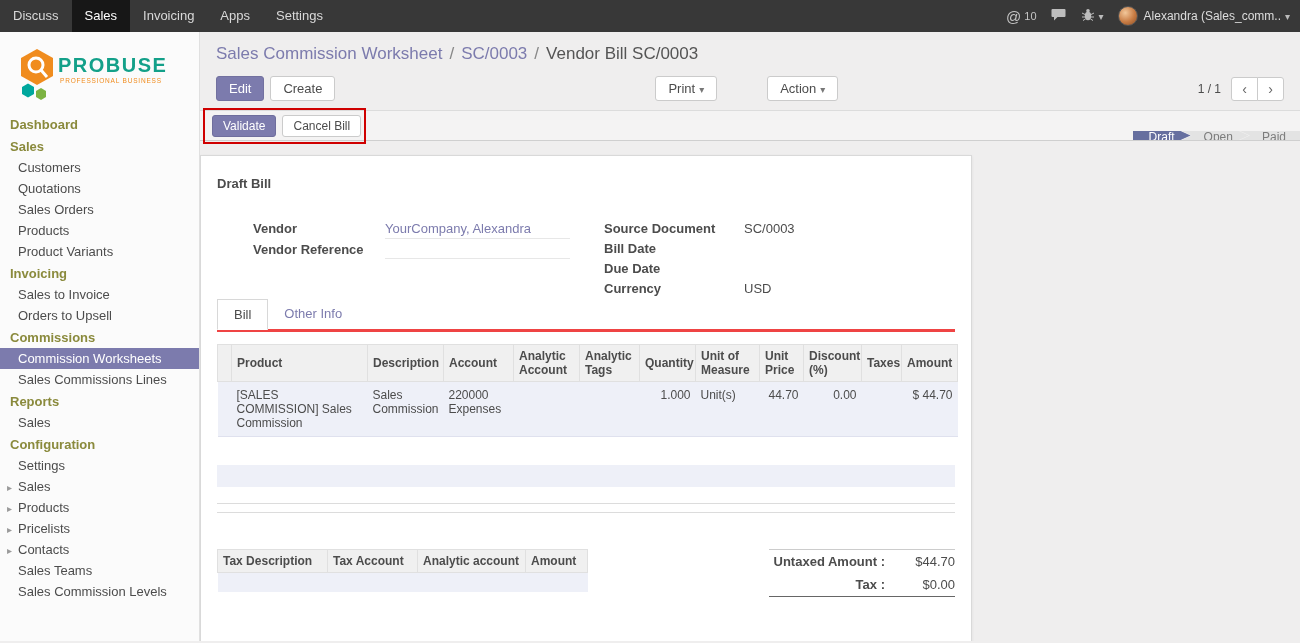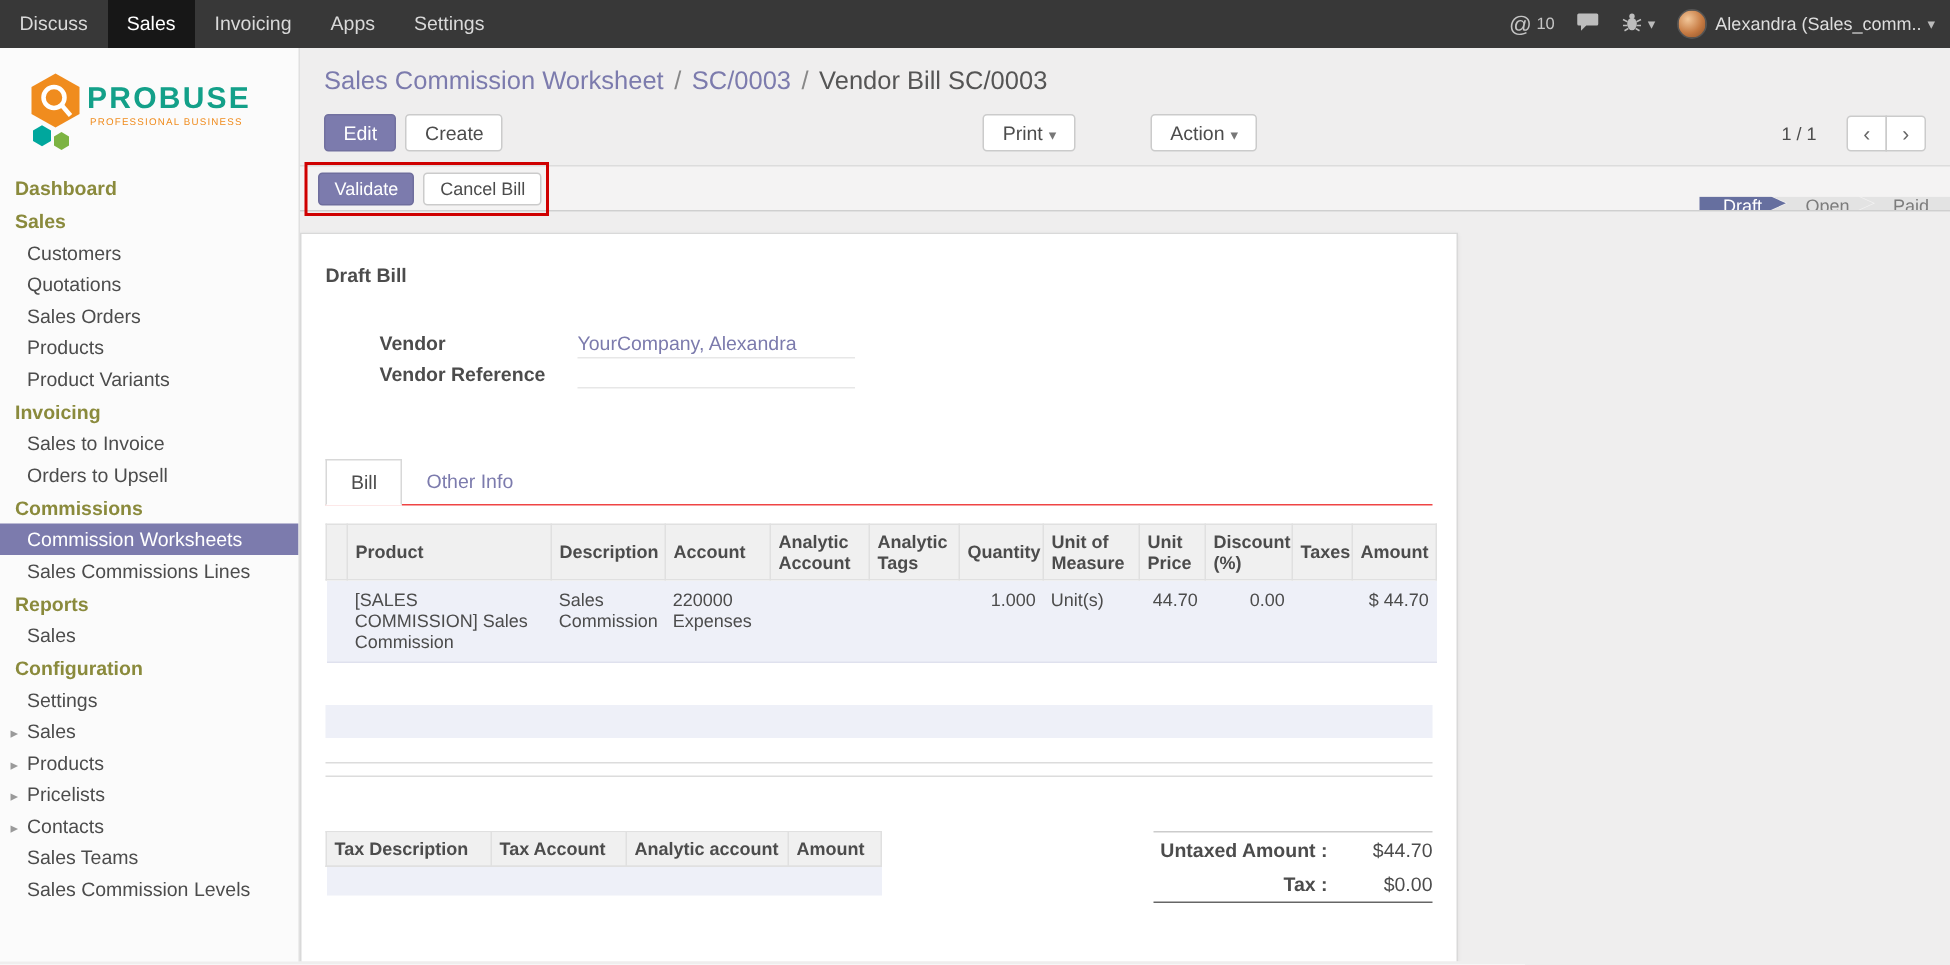--- a/index.html
+++ b/index.html
@@ -61,21 +61,21 @@
   .crumb-sep::after { content: "/"; }
   .cp-buttons { display: flex; align-items: center; }
   .btn {
     font-size: 13px; padding: 4px 12px; border: 1px solid #cbcbcb;
     background: #fff; color: #4c4c4c; border-radius: 3px; cursor: pointer; white-space: nowrap;
   }
   .btn.primary { background: #7c7bad; border-color: #72719f; color: #fff; }
   .btn + .btn { margin-left: 6px; }
   .cp-mid { margin-left: 320px; display: flex; gap: 44px; }
   .cp-right { margin-left: auto; display: flex; align-items: center; }
-  .pager-text { font-size: 12px; color: #4c4c4c; margin-right: 20px; }
+  .pager-text { font-size: 12px; color: #4c4c4c; margin-right: 10px; }
   .pager-btn {
     width: 27px; height: 24px; background: #fff; border: 1px solid #cbcbcb;
     color: #666; font-size: 14px; line-height: 22px; text-align: center; cursor: pointer;
   }
   .pager-btn.prev { border-radius: 3px 0 0 3px; }
   .pager-btn.next { border-radius: 0 3px 3px 0; margin-left: -1px; }
 
   
   .statusbar {
     height: 31px; background: #f4f3f3; flex-shrink: 0;
@@ -116,21 +116,21 @@
   .sheet-title { font-weight: bold; font-size: 13px; margin-bottom: 28px; }
   .field-groups { display: flex; margin-left: 36px; }
   .fgroup { width: 50%; }
   .frow { display: flex; font-size: 13px; line-height: 18px; padding: 1px 0; }
   .flabel { width: 132px; font-weight: bold; flex-shrink: 0; }
   .fgroup.right .flabel { width: 140px; }
   .fvalue { flex: 1; min-height: 18px; }
   .fgroup.left .fvalue { border-bottom: 1px solid #e7e7e7; margin-right: 34px; }
   .fvalue.link { color: #7c7bad; cursor: pointer; }
 
-  .tabs { margin-top: 46px; border-bottom: 1px solid #ef4444; display: flex; }
+  .tabs { border-bottom: 3px solid #ef4444; display: flex; }
   .tab { font-size: 13px; padding: 7px 16px; margin-bottom: -1px; cursor: pointer; }
   .tab.active { background: #fff; border: 1px solid #d8d8d8; border-bottom: 1px solid #fff; }
   .tab.inactive { color: #7c7bad; }
 
   table { border-collapse: collapse; width: 100%; table-layout: fixed; }
   .lines { margin-top: 12px; }
   th {
     background: #f0f0f0; border: 1px solid #e0e0e0; font-size: 12px;
     font-weight: bold; color: #4c4c4c; text-align: left; padding: 4px 5px;
     vertical-align: middle; overflow: hidden;
@@ -276,20 +276,38 @@
 
         <div class="field-groups">
           <div class="fgroup left">
             <div class="frow">
               <div class="flabel">Vendor</div>
               <div class="fvalue link">YourCompany, Alexandra</div>
             </div>
             <div class="frow">
               <div class="flabel">Vendor Reference</div>
               <div class="fvalue"></div>
+            </div>
+          </div>
+          <div class="fgroup right">
+            <div class="frow">
+              <div class="flabel">Source Document</div>
+              <div class="fvalue">SC/0003</div>
+            </div>
+            <div class="frow">
+              <div class="flabel">Bill Date</div>
+              <div class="fvalue"></div>
+            </div>
+            <div class="frow">
+              <div class="flabel">Due Date</div>
+              <div class="fvalue"></div>
+            </div>
+            <div class="frow">
+              <div class="flabel">Currency</div>
+              <div class="fvalue">USD</div>
             </div>
           </div>
         </div>
 
         <div class="tabs">
           <div class="tab active">Bill</div>
           <div class="tab inactive">Other Info</div>
         </div>
 
         <table class="lines">

